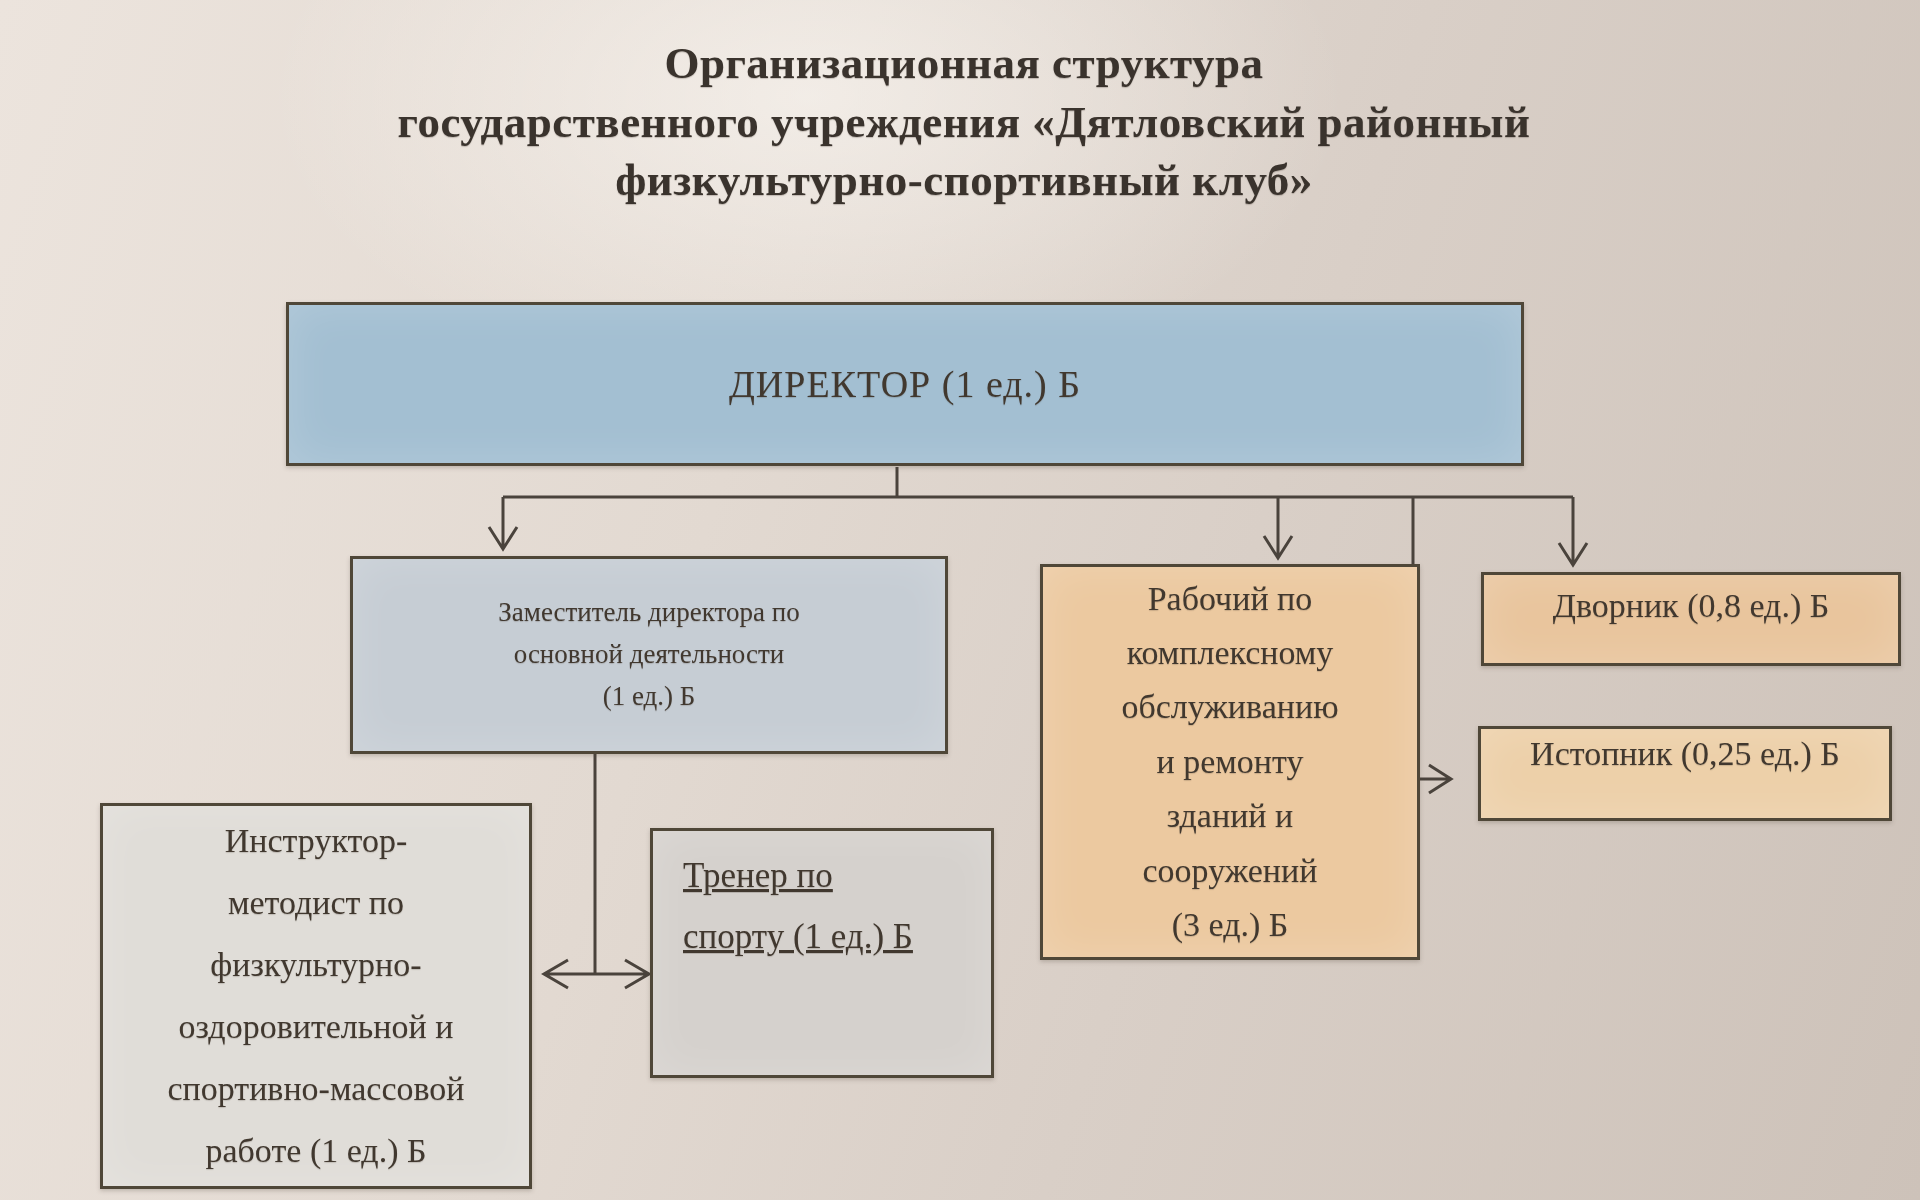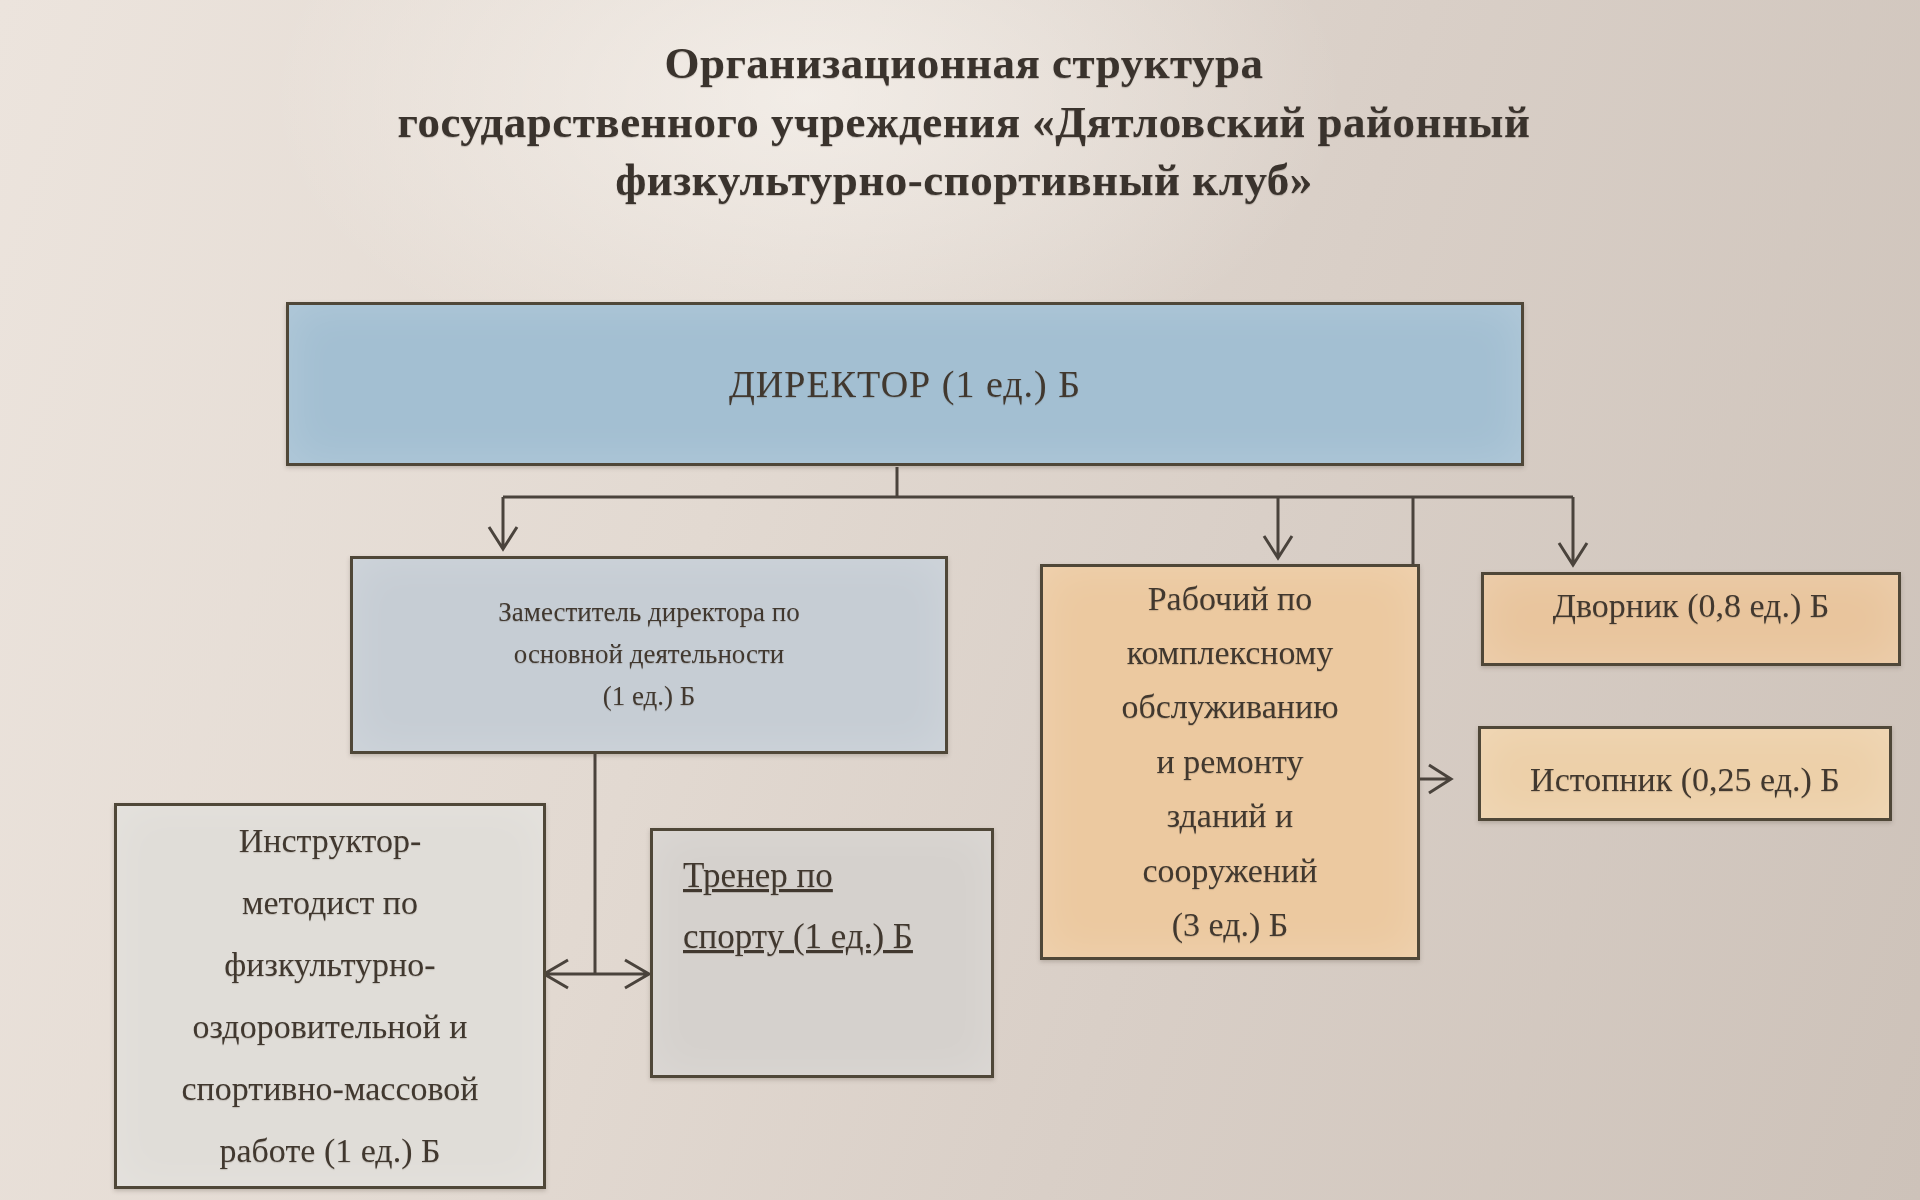--- a/index.html
+++ b/index.html
@@ -40,21 +40,21 @@
     box-shadow: 0 2px 4px rgba(80,66,54,0.25), inset 0 0 46px rgba(255,255,255,0.18);
   }
   .node .lbl {
     white-space: pre-line;
     text-shadow: 0 1px 1px rgba(58,48,40,0.2);
   }
   .n-director   { left: 286px;  top: 302px; width: 1238px; height: 164px; font-size: 38px; letter-spacing: 1px; }
   .n-deputy     { left: 350px;  top: 556px; width: 598px;  height: 198px; font-size: 27px; line-height: 1.55; }
   .n-worker     { left: 1040px; top: 564px; width: 380px;  height: 396px; font-size: 34px; line-height: 1.6; }
   .n-janitor    { left: 1481px; top: 572px; width: 420px;  height: 94px;  font-size: 34px; align-items: flex-start; padding-top: 12px; }
-  .n-stoker     { left: 1478px; top: 726px; width: 414px;  height: 95px;  font-size: 34px; align-items: flex-start; padding-top: 32px; }
+  .n-stoker     { left: 1478px; top: 726px; width: 414px;  height: 95px;  font-size: 34px; align-items: flex-start; padding-top: 6px; }
   .n-instructor { left: 100px;  top: 803px; width: 432px;  height: 386px; font-size: 34px; line-height: 1.82; }
   .n-trainer    { left: 650px;  top: 828px; width: 344px;  height: 250px; font-size: 35px; line-height: 1.75;
                   align-items: flex-start; justify-content: flex-start; text-align: left; padding: 14px 0 0 30px; text-decoration: underline; }
   svg.connectors {
     position: absolute;
     left: 0; top: 0;
     pointer-events: none;
   }
 </style>
 </head>
@@ -108,21 +108,21 @@
   </div>
 
   <div class="node n-janitor" style="background-color: rgb(233, 197, 157);">
     <span class="lbl">Дворник (0,8 ед.) Б</span>
   </div>
 
   <div class="node n-stoker" style="background-color: rgb(237, 208, 169);">
     <span class="lbl">Истопник (0,25 ед.) Б</span>
   </div>
 
-  <div class="node n-instructor" style="background-color: rgb(224, 221, 216); margin-left: 14px;">
+  <div class="node n-instructor" style="background-color: rgb(224, 221, 216);">
     <span class="lbl">Инструктор-
 методист по
 физкультурно-
 оздоровительной и
 спортивно-массовой
 работе (1 ед.) Б</span>
   </div>
 
   <div class="node n-trainer" style="background-color: rgb(213, 209, 205);">
     <span class="lbl">Тренер по

